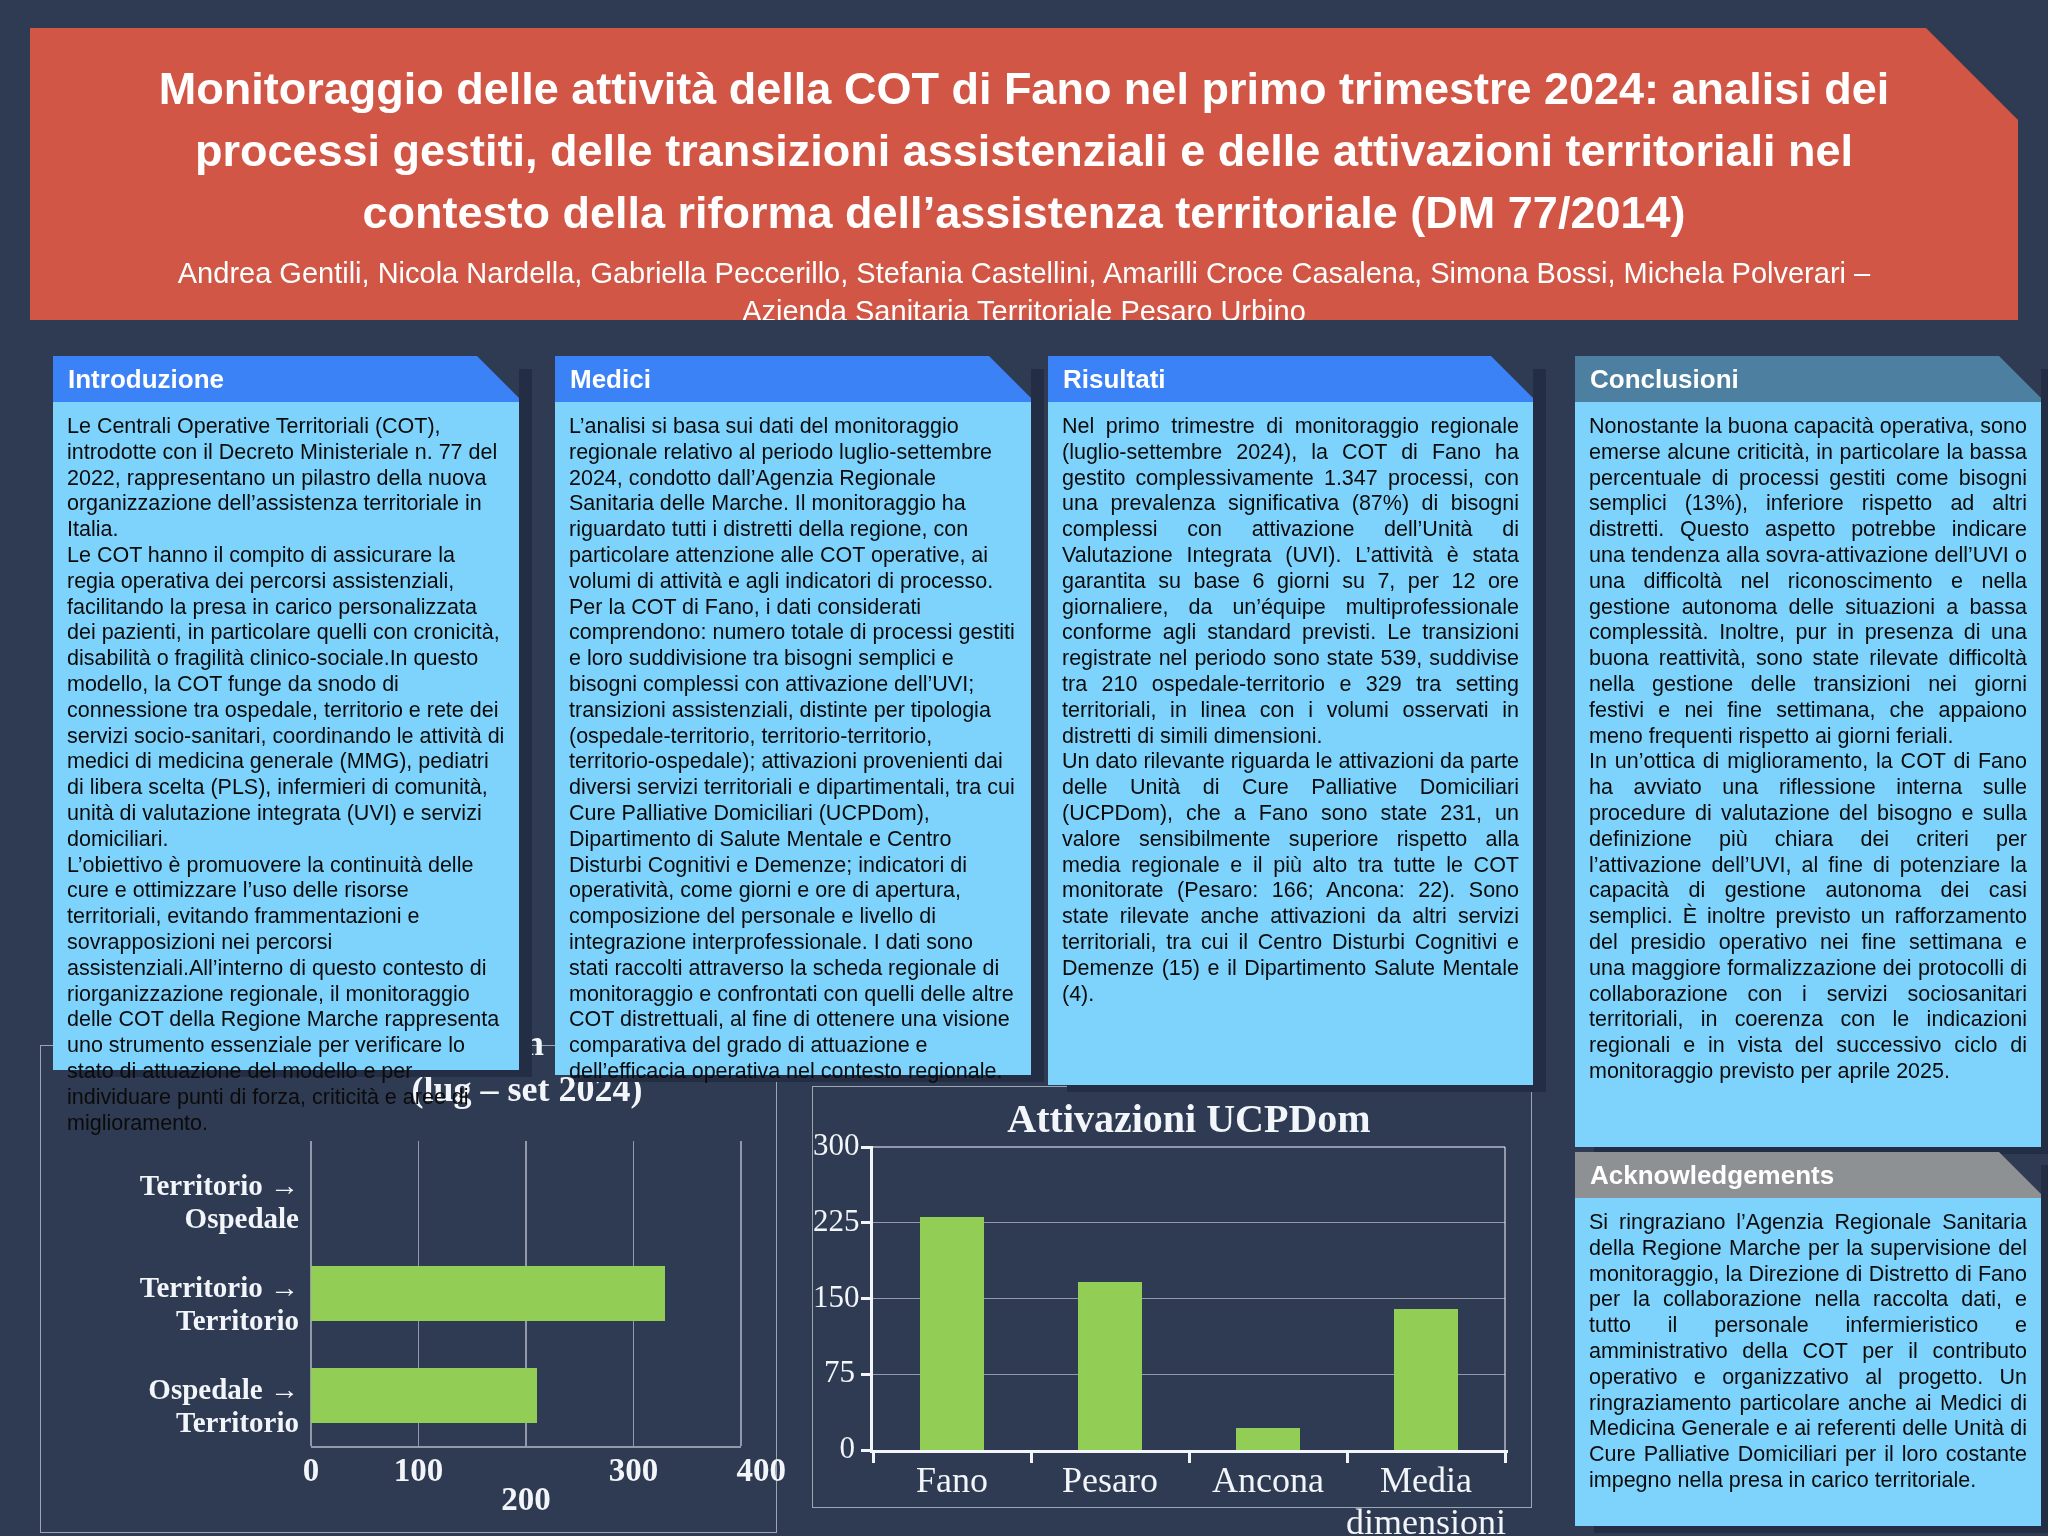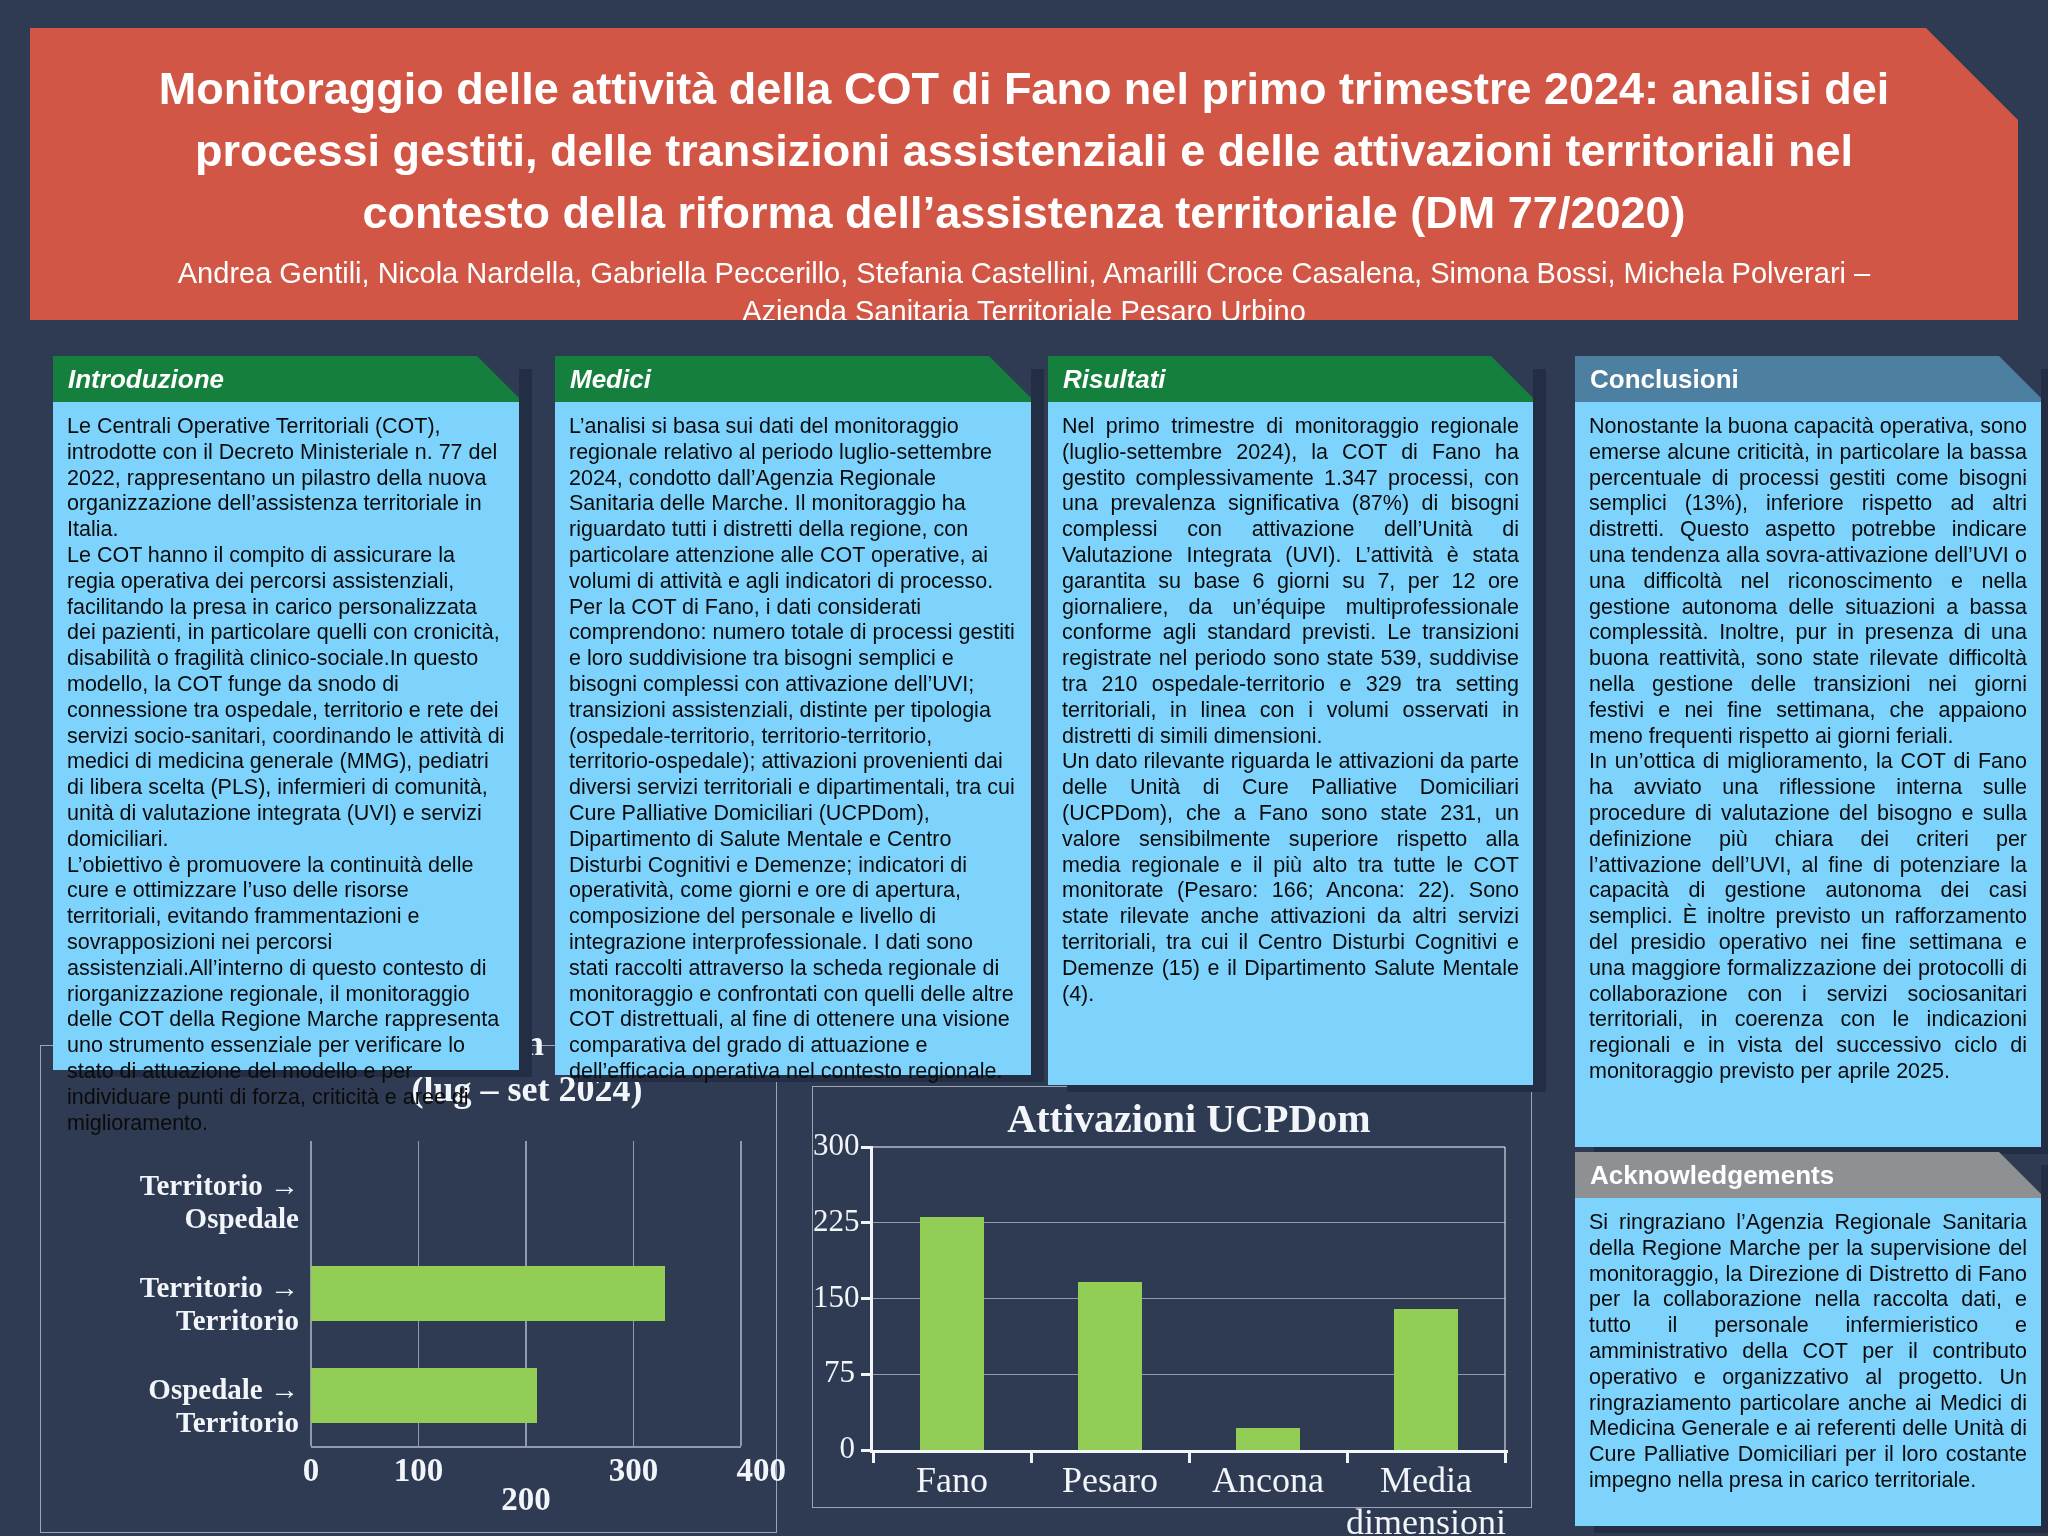--- a/index.html
+++ b/index.html
@@ -10,21 +10,21 @@
           clip-path:polygon(0 0,calc(100% - 92px) 0,100% 92px,100% 100%,0 100%);z-index:2;}
   .banner .title{margin:30px auto 0 auto;max-width:1880px;text-align:center;color:#ffffff;
           font-weight:bold;font-size:45px;line-height:62px;white-space:pre-line;}
   .banner .authors{margin:10px auto 0 auto;max-width:1820px;text-align:center;color:#ffffff;
           font-size:29px;line-height:38px;white-space:pre-line;}
   
   .col{position:absolute;z-index:2;box-shadow:16px 10px 0 -3px #232e45;}
   .hdr{height:46px;display:flex;align-items:center;padding-left:15px;box-sizing:border-box;
        color:#ffffff;font-size:26px;font-weight:bold;
        clip-path:polygon(0 0,calc(100% - 42px) 0,100% 42px,100% 100%,0 100%);}
-  .hdr.purple{background:#15803d;font-style:italic;}
+  .hdr.purple{background:#3b82f6;}
   .hdr.teal{background:#4d7fa1;}
   .hdr.gray{background:#8e9194;}
   .box{background:#7dd3fc;color:#0b0b0b;font-size:21.5px;line-height:1.2;
        padding:12px 14px;box-sizing:border-box;overflow:visible;white-space:pre-line;}
   .box.just{text-align:justify;}
   
   .chart{position:absolute;border:1.5px solid rgba(215,222,232,0.65);box-sizing:border-box;z-index:1;}
   .serif{font-family:"Liberation Serif","DejaVu Serif",serif;color:#f2f5f9;}
   .gridv,.gridh,.axis,.tickmark{position:absolute;}
   .gridv,.gridh{background:rgba(226,232,242,0.55);}
@@ -38,21 +38,21 @@
             font-weight:bold;font-size:40px;}
 </style>
 </head>
 <body>
 
 <div class="page">
 
   <div class="banner">
     <div class="title">Monitoraggio delle attività della COT di Fano nel primo trimestre 2024: analisi dei
 processi gestiti, delle transizioni assistenziali e delle attivazioni territoriali nel
-contesto della riforma dell’assistenza territoriale (DM 77/2020)</div>
+contesto della riforma dell’assistenza territoriale (DM 77/2014)</div>
     <div class="authors">Andrea Gentili, Nicola Nardella, Gabriella Peccerillo, Stefania Castellini, Amarilli Croce Casalena, Simona Bossi, Michela Polverari –
 Azienda Sanitaria Territoriale Pesaro Urbino</div>
   </div>
 
   <div class="chart" id="chart-left" style="left:40px;top:1045px;width:737px;height:488px;">
       <div class="gridv" style="left: 269.25px; top: 95px; width: 1.5px; height: 305px;"></div>
       <div class="tlabel serif" style="left: 225px; top: 406px; width: 90px; text-align: center; font-size: 33px; font-weight: bold;">0</div>
       <div class="gridv" style="left: 376.75px; top: 95px; width: 1.5px; height: 305px;"></div>
       <div class="tlabel serif" style="left: 332.5px; top: 406px; width: 90px; text-align: center; font-size: 33px; font-weight: bold;">100</div>
       <div class="gridv" style="left: 484.25px; top: 95px; width: 1.5px; height: 305px;"></div>

